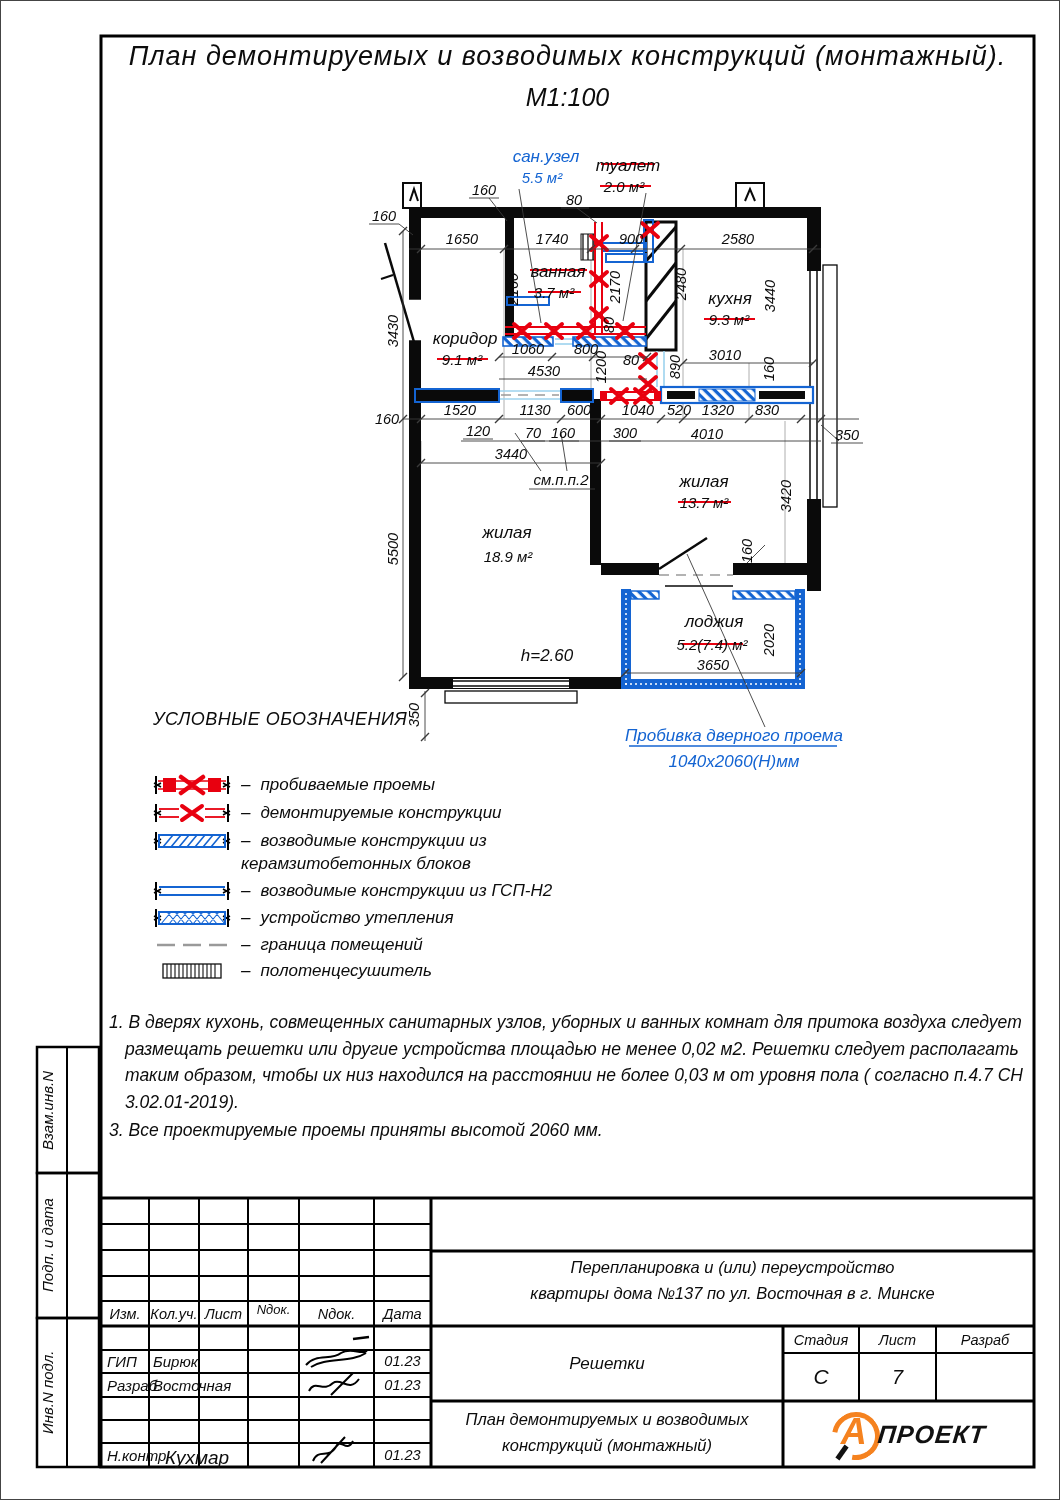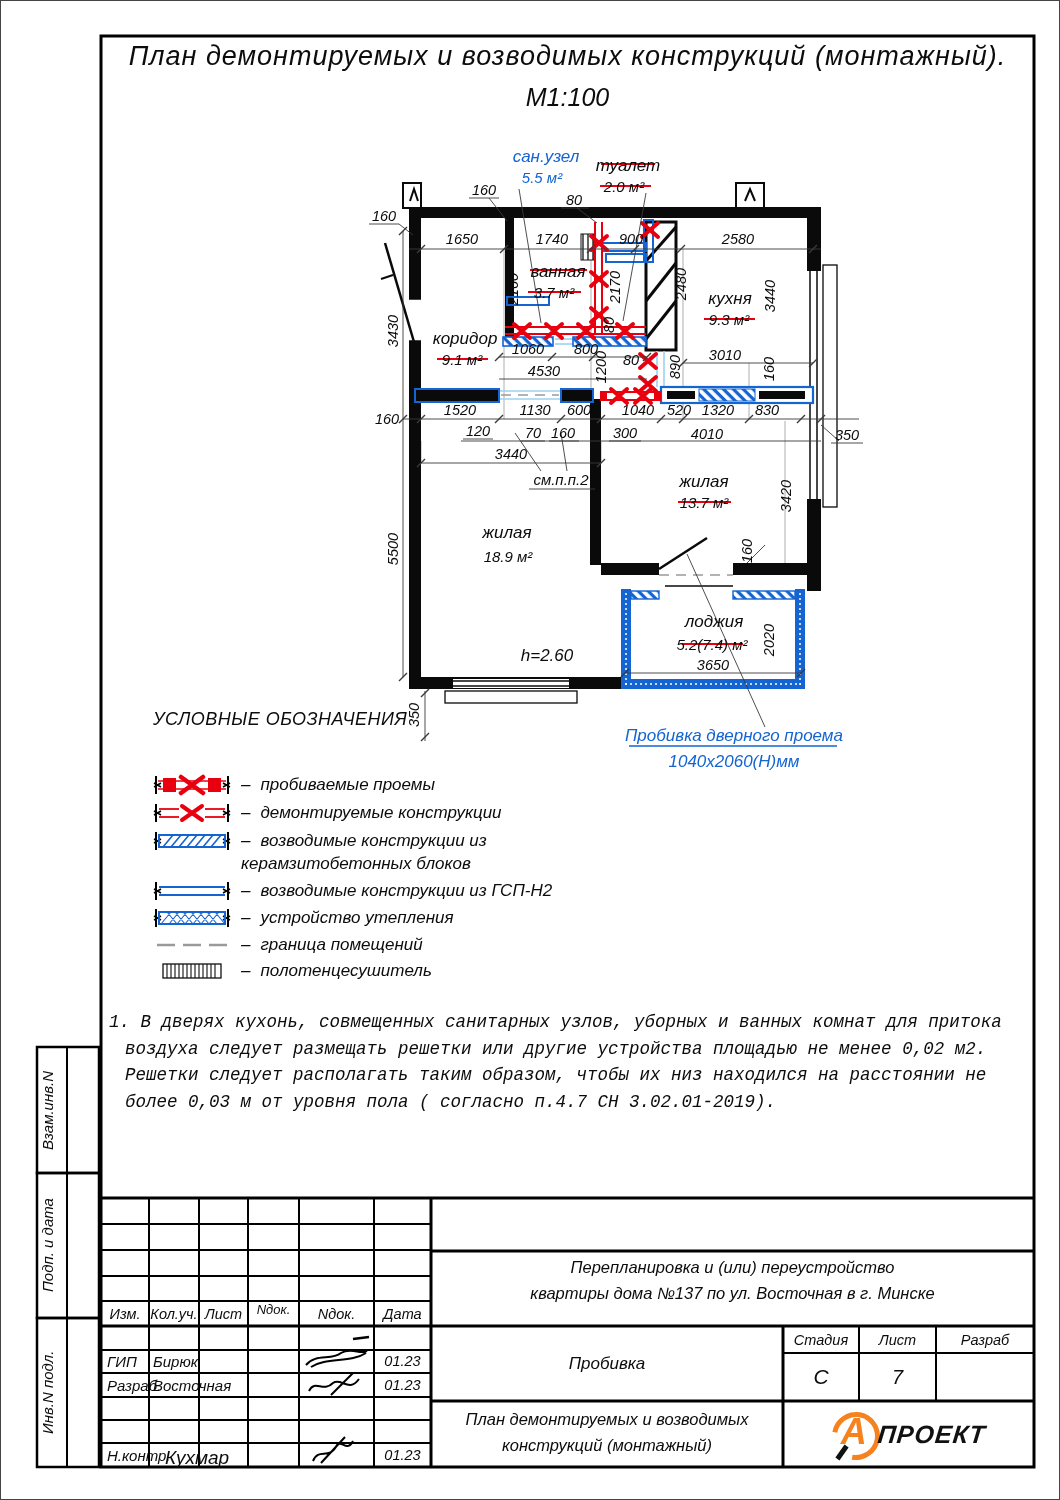--- a/index.html
+++ b/index.html
@@ -11,21 +11,21 @@
   text.rarea{font-size:15px;}
   text.blue{fill:#1464d2;}
   .title1{left:100px;top:40px;width:933px;text-align:center;font-size:27px;font-style:italic;letter-spacing:1px;}
   .title2{left:100px;top:82px;width:933px;text-align:center;font-size:25px;font-style:italic;}
   .legend-head{left:152px;top:708px;font-size:18px;font-style:italic;letter-spacing:.5px;}
   .leg-row{position:absolute;left:152px;height:24px;display:flex;align-items:center;gap:10px;}
   .leg-sym{width:78px;height:22px;flex:0 0 78px;}
   .leg-txt{font-size:17px;font-style:italic;white-space:nowrap;}
   .leg-txt2{position:absolute;left:240px;font-size:17px;font-style:italic;}
   .notes{left:108px;top:1008px;width:928px;font-size:17.5px;font-style:italic;line-height:1.52;}
-  .note{padding-left:16px;text-indent:-16px;margin:0 0 2px 0;font-family:Liberation Mono, monospace;}
+  .note{padding-left:16px;text-indent:-16px;margin:0 0 2px 0;}
   .tbt{position:absolute;font-style:italic;}
   .cellc{display:flex;align-items:center;justify-content:center;text-align:center;}
   .vlabel{position:absolute;writing-mode:vertical-rl;transform:rotate(180deg);font-size:15px;font-style:italic;text-align:center;}
   .logo{position:absolute;left:782px;top:1400px;width:251px;height:66px;display:flex;align-items:center;justify-content:center;gap:2px;}
   .logo-a-wrap{position:relative;width:44px;height:48px;}
   .logo-a-ring{position:absolute;left:0;top:2px;width:38px;height:38px;border:5px solid #f5821f;border-radius:50%;border-left-color:transparent;transform:rotate(-35deg);}
   .logo-a{position:absolute;left:9px;top:0px;font-size:36px;line-height:44px;font-weight:bold;font-style:italic;color:#f5821f;}
   .logo-slash{position:absolute;left:2px;top:40px;width:16px;height:5px;background:#111;transform:rotate(-55deg);}
   .logo-p{font-size:25px;font-weight:bold;font-style:italic;color:#111;letter-spacing:1px;transform:skewX(-6deg);}
 </style>
@@ -438,20 +438,21 @@
   <svg class="leg-sym" viewBox="0 0 78 22">
     <rect x="10" y="4" width="58" height="14" fill="none" stroke="#111" stroke-width="1.3"></rect>
     <path d="M14 4 L14 18 M18 4 L18 18 M22 4 L22 18 M26 4 L26 18 M30 4 L30 18 M34 4 L34 18 M38 4 L38 18 M42 4 L42 18 M46 4 L46 18 M50 4 L50 18 M54 4 L54 18 M58 4 L58 18 M62 4 L62 18" stroke="#111" stroke-width="1.1"></path>
   </svg>
   <span class="leg-txt">–</span>
   <span class="leg-txt">полотенцесушитель</span>
 </div>
 
 <div class="abs notes">
   <p class="note">1. В дверях кухонь, совмещенных санитарных узлов, уборных и ванных комнат для притока воздуха следует размещать решетки или другие устройства площадью не менее  0,02 м2.  Решетки следует располагать таким образом, чтобы их низ находился на расстоянии не более  0,03  м от уровня пола ( согласно п.4.7  СН  3.02.01-2019).</p>
+  <p class="note">3. Все проектируемые проемы приняты высотой  2060  мм.</p>
 </div>
 
 <div class="tbt cellc" style="left:100px;top:1301px;width:48px;height:23px;font-size:14.5px">Изм.</div>
 <div class="tbt cellc" style="left:148px;top:1301px;width:50px;height:23px;font-size:14.5px">Кол.уч.</div>
 <div class="tbt cellc" style="left:198px;top:1301px;width:49px;height:23px;font-size:14.5px">Лист</div>
 <div class="tbt cellc" style="left:247px;top:1301px;width:51px;height:15px;font-size:13px">Nдок.</div>
 <div class="tbt cellc" style="left:298px;top:1301px;width:75px;height:23px;font-size:14.5px">Nдок.</div>
 <div class="tbt cellc" style="left:373px;top:1301px;width:57px;height:23px;font-size:14.5px">Дата</div>
 
 <div class="tbt" style="left:106px;top:1352px;font-size:15px">ГИП</div>
@@ -460,21 +461,21 @@
 <div class="tbt" style="left:106px;top:1376px;font-size:15px">Разраб.</div>
 <div class="tbt" style="left:152px;top:1376px;font-size:15px">Восточная</div>
 <div class="tbt cellc" style="left:373px;top:1374px;width:57px;height:20px;font-size:14.5px">01.23</div>
 <div class="tbt" style="left:106px;top:1446px;font-size:15px">Н.контр.</div>
 <div class="tbt" style="left:164px;top:1446px;font-size:19px">Кухмар</div>
 <div class="tbt cellc" style="left:373px;top:1444px;width:57px;height:20px;font-size:14.5px">01.23</div>
 
 <div class="tbt cellc" style="left:430px;top:1254px;width:603px;height:24px;font-size:16.5px">Перепланировка и (или) переустройство</div>
 <div class="tbt cellc" style="left:430px;top:1280px;width:603px;height:24px;font-size:16.5px">квартиры дома №137 по ул. Восточная в г. Минске</div>
 
-<div class="tbt cellc" style="left:430px;top:1325px;width:352px;height:75px;font-size:17px">Пробивка</div>
+<div class="tbt cellc" style="left:430px;top:1325px;width:352px;height:75px;font-size:17px">Решетки</div>
 
 <div class="tbt cellc" style="left:782px;top:1327px;width:76px;height:23px;font-size:14.5px">Стадия</div>
 <div class="tbt cellc" style="left:858px;top:1327px;width:77px;height:23px;font-size:14.5px">Лист</div>
 <div class="tbt cellc" style="left:935px;top:1327px;width:98px;height:23px;font-size:14.5px">Разраб</div>
 <div class="tbt cellc" style="left:782px;top:1352px;width:76px;height:48px;font-size:21px">С</div>
 <div class="tbt cellc" style="left:858px;top:1352px;width:77px;height:48px;font-size:20px">7</div>
 <div class="tbt cellc" style="left:935px;top:1352px;width:98px;height:48px;font-size:20px"></div>
 
 <div class="tbt cellc" style="left:430px;top:1406px;width:352px;height:24px;font-size:16.5px">План демонтируемых и возводимых</div>
 <div class="tbt cellc" style="left:430px;top:1432px;width:352px;height:24px;font-size:16.5px">конструкций (монтажный)</div>

